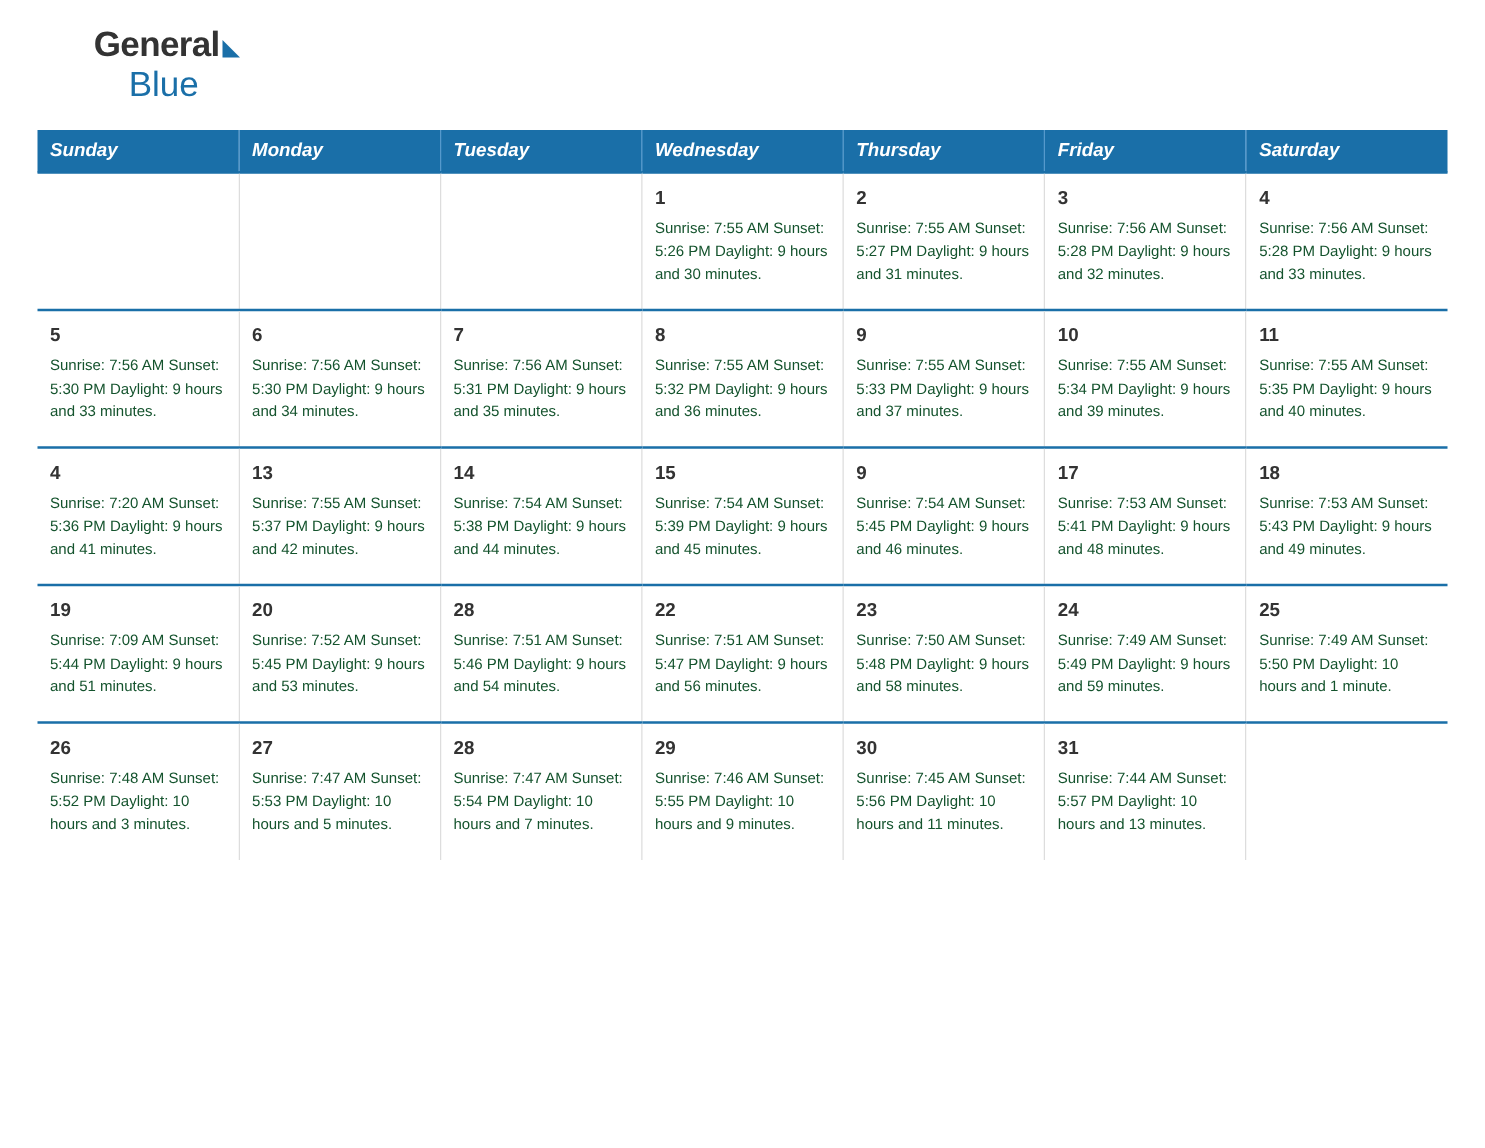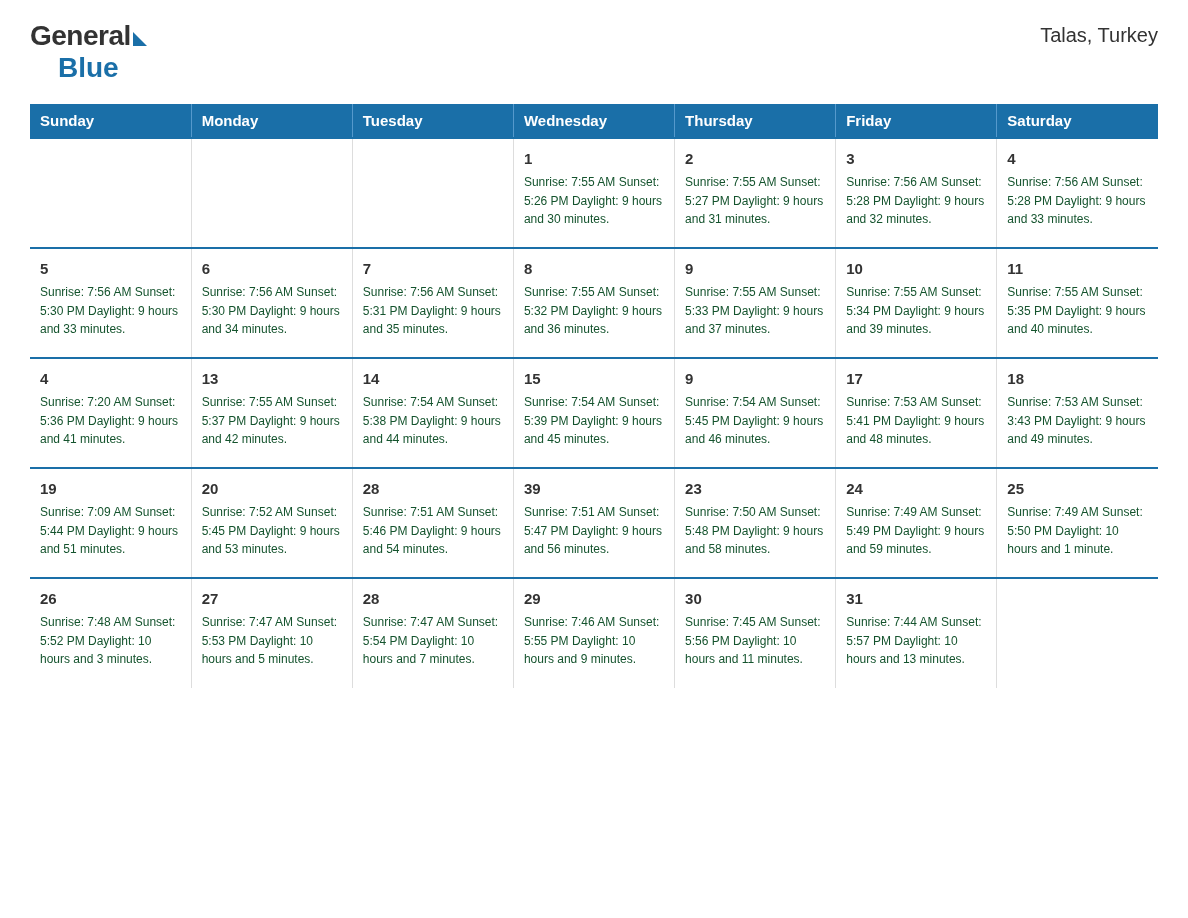--- a/index.html
+++ b/index.html
@@ -9,20 +9,21 @@
       color: #333;
       width: 1188px;
       min-height: 918px;
       padding: 20px 30px;
     }
     .header {
       display: flex;
       justify-content: space-between;
       align-items: flex-start;
       margin-bottom: 20px;
+      margin-left: 45px;
     }
     .logo {
       display: flex;
       flex-direction: column;
       align-items: flex-start;
     }
     .logo-top {
       display: flex;
       align-items: center;
     }
@@ -36,21 +37,21 @@
       width: 0;
       height: 0;
       border-left: 14px solid #1a6fa8;
       border-top: 14px solid transparent;
       border-bottom: 0px solid transparent;
       margin-left: 2px;
       margin-top: 6px;
     }
     .logo-blue {
       font-size: 28px;
-      font-weight: bold;
+      font-weight: normal;
       color: #1a6fa8;
       margin-left: 28px;
     }
     .title-block {
       text-align: right;
     }
     .month-title {
       font-size: 52px;
       font-weight: normal;
       color: #222;
@@ -66,20 +67,21 @@
       table-layout: fixed;
     }
     thead tr th {
       background-color: #1a6fa8;
       color: #fff;
       font-size: 15px;
       font-weight: bold;
       padding: 8px 10px;
       text-align: left;
       border-right: 1px solid #5599cc;
+      font-style: italic;
     }
     thead tr th:last-child {
       border-right: none;
     }
     tbody tr td {
       vertical-align: top;
       padding: 8px 10px;
       border-top: 2px solid #1a6fa8;
       border-right: 1px solid #ddd;
       font-size: 12.5px;
@@ -106,21 +108,20 @@
 
 <div class="header">
   <div class="logo">
     <div class="logo-top">
       <span class="logo-general">General</span>
       <div class="logo-arrow"></div>
     </div>
     <span class="logo-blue">Blue</span>
   </div>
   <div class="title-block">
-    <div class="location">Talas, Turkey</div>
   </div>
 </div>
 
 <table>
   <thead>
     <tr>
     <th>Sunday</th>
         <th>Monday</th>
         <th>Tuesday</th>
         <th>Wednesday</th>
@@ -253,21 +254,21 @@
         <td>
           <span class="day-num">17</span>
           <div class="day-info">Sunrise: 7:53 AM
 Sunset: 5:41 PM
 Daylight: 9 hours
 and 48 minutes.</div>
         </td>
         <td>
           <span class="day-num">18</span>
           <div class="day-info">Sunrise: 7:53 AM
-Sunset: 3:43 PM
+Sunset: 5:43 PM
 Daylight: 9 hours
 and 49 minutes.</div>
         </td>
       </tr>
       <tr>
         <td>
           <span class="day-num">19</span>
           <div class="day-info">Sunrise: 7:09 AM
 Sunset: 5:44 PM
 Daylight: 9 hours
@@ -281,21 +282,21 @@
 and 53 minutes.</div>
         </td>
         <td>
           <span class="day-num">28</span>
           <div class="day-info">Sunrise: 7:51 AM
 Sunset: 5:46 PM
 Daylight: 9 hours
 and 54 minutes.</div>
         </td>
         <td>
-          <span class="day-num">39</span>
+          <span class="day-num">22</span>
           <div class="day-info">Sunrise: 7:51 AM
 Sunset: 5:47 PM
 Daylight: 9 hours
 and 56 minutes.</div>
         </td>
         <td>
           <span class="day-num">23</span>
           <div class="day-info">Sunrise: 7:50 AM
 Sunset: 5:48 PM
 Daylight: 9 hours

